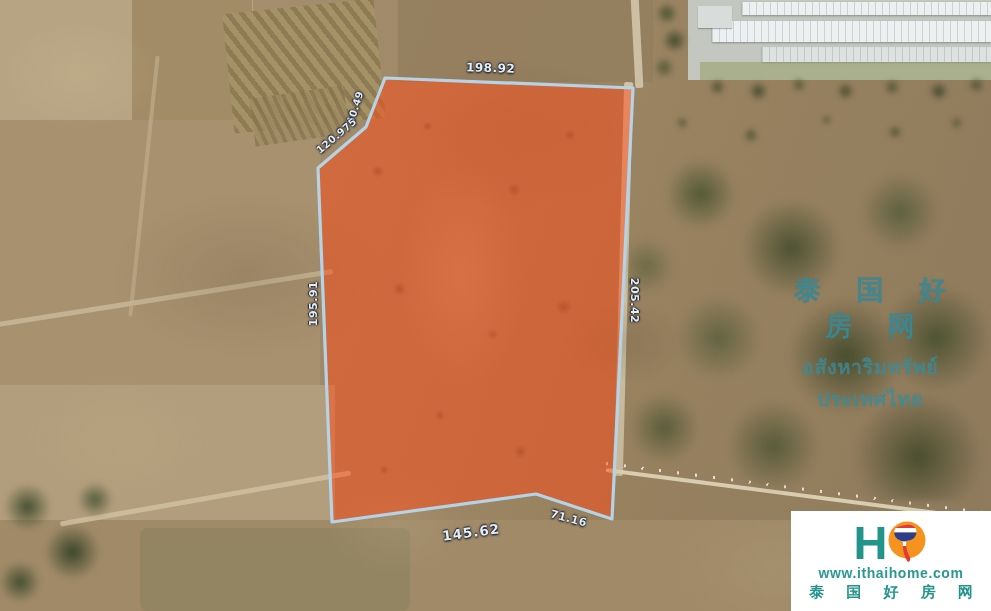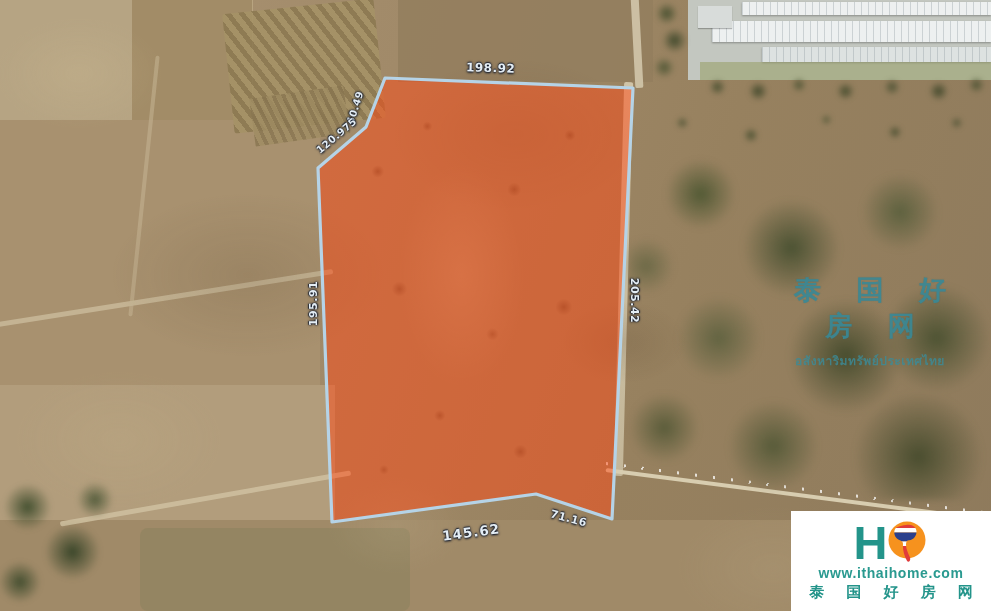--- a/index.html
+++ b/index.html
@@ -117,21 +117,21 @@
   .ml-left{left:291px;top:297px;transform:rotate(-90deg);}
   .ml-right{left:612px;top:294px;transform:rotate(90deg);}
   .ml-bottom{left:442px;top:524px;transform:rotate(-7.5deg);font-size:13.5px;letter-spacing:1px;}
   .ml-se{left:550px;top:512px;transform:rotate(15deg);}
 
   
   .watermark{position:absolute;z-index:7;right:6px;top:272px;width:230px;text-align:center;
     color:rgba(58,139,153,.82);}
   .wm-cn{font-size:27px;font-weight:bold;letter-spacing:13px;padding-left:13px;
     text-shadow:0 0 1px rgba(40,110,125,.5);}
-  .wm-th{margin-top:7px;font-size:12px;font-weight:bold;letter-spacing:.5px;}
+  .wm-th{margin-top:7px;font-size:20px;font-weight:bold;letter-spacing:.5px;}
 
   
   .logo{position:absolute;z-index:8;left:791px;top:511px;width:200px;height:100px;background:#ffffff;
     display:flex;flex-direction:column;align-items:center;justify-content:center;
     font-family:"Liberation Sans",sans-serif;}
   .logo-word{display:flex;align-items:center;line-height:1;height:44px;}
   .logo-word .ltr{font-size:47px;font-weight:bold;color:#23948a;letter-spacing:-1px;}
   .logo-o{width:40px;height:46px;margin:0 1px;position:relative;top:2px;}
   .logo-url{margin-top:1px;font-size:14px;font-weight:bold;color:#2a9a90;letter-spacing:.6px;}
   .logo-cn{margin-top:2px;font-size:15px;font-weight:bold;color:#23948a;letter-spacing:9px;padding-left:9px;}

